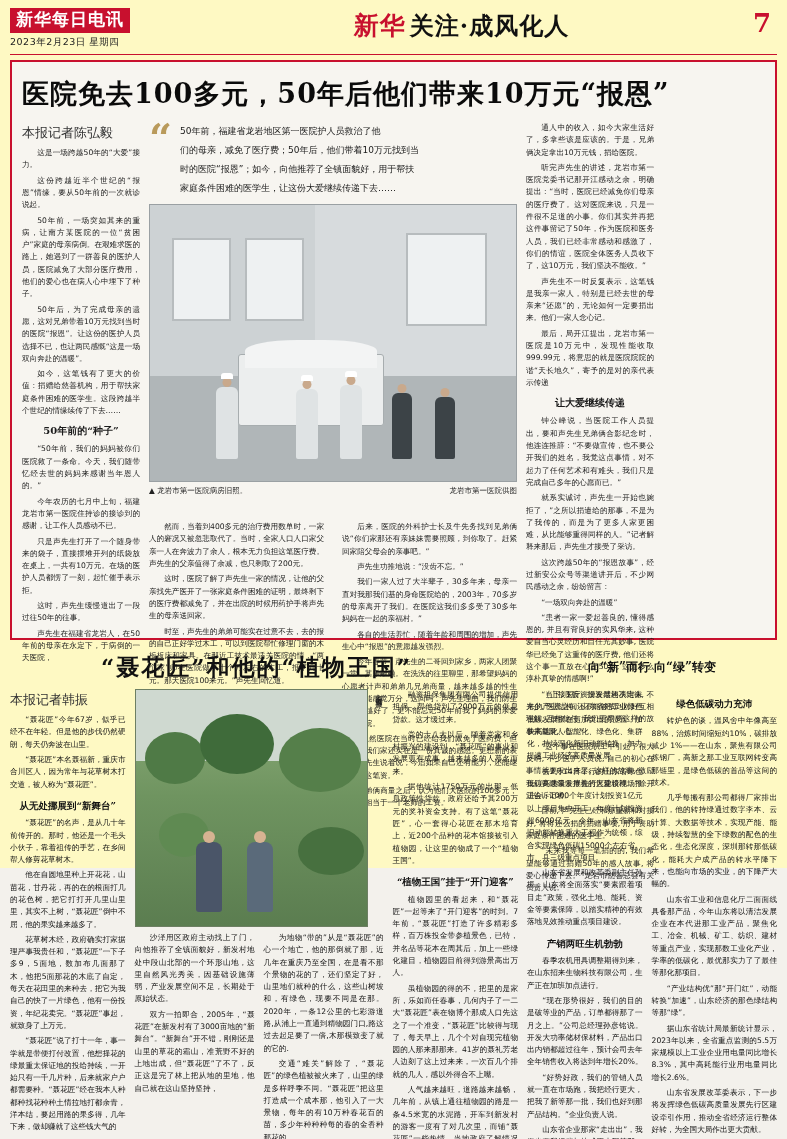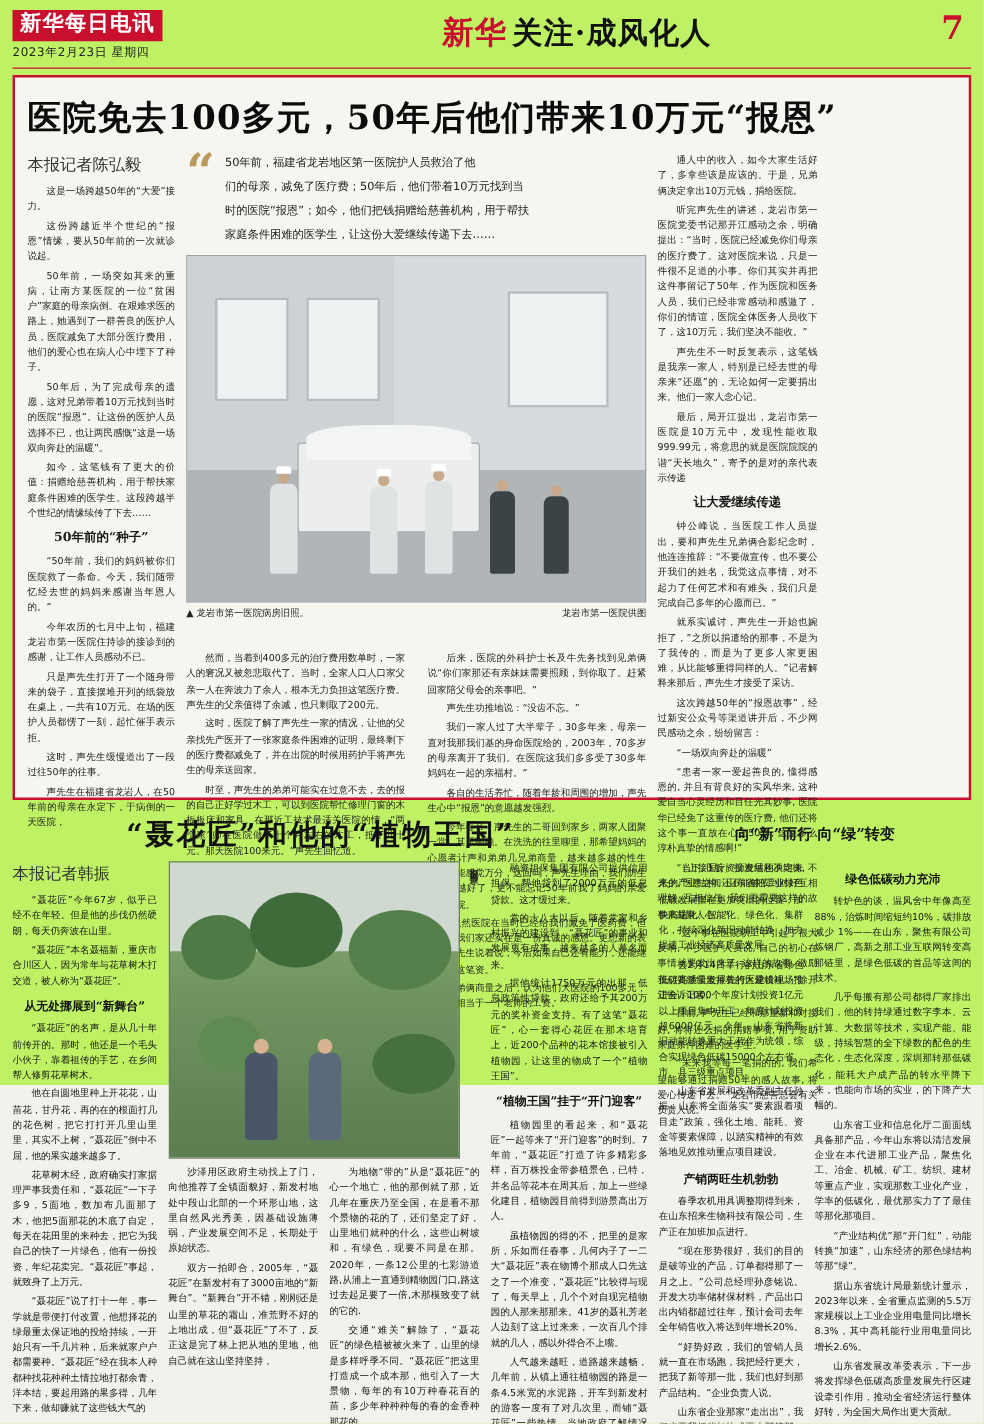--- a/index.html
+++ b/index.html
@@ -4,21 +4,21 @@
 <style>
   * { box-sizing: border-box; }
   html, body { margin:0; padding:0; }
   body {
     width: 787px; height: 1139px;
     background: #f3f1ec;
     font-family: "DejaVu Sans", "Liberation Sans", sans-serif;
     color: #111;
     overflow: hidden;
   }
-  .page { position: relative; width:787px; height:868px; background:#bef264; padding: 8px 10px 6px 10px; }
+  .page { position: relative; width:787px; height:868px; background:#fef9c3; padding: 8px 10px 6px 10px; }
 
   
   .masthead { display:flex; align-items:flex-start; justify-content:space-between; height: 44px; }
   .mh-left { width: 150px; }
   .logo-box {
     background:#c8102e; color:#fff; font-weight:bold; font-size:17px;
     padding:2px 6px 3px 6px; letter-spacing:1px; display:inline-block; line-height:1.15;
     font-family:"DejaVu Serif","Liberation Serif",serif;
   }
   .mh-date { font-size:9.5px; color:#222; margin-top:3px; letter-spacing:0.5px; }
@@ -136,21 +136,21 @@
         <p>这时，声先生缓慢道出了一段过往50年的往事。</p>
         <p>声先生在福建省龙岩人，在50年前的母亲在永定下，于病倒的一天医院，</p>
       </div>
 
       <div class="col colMid">
         <div class="quote-wrap">
           <div class="quote-mark">“</div>
           <div class="quote-text">
             <div>50年前，福建省龙岩地区第一医院护人员救治了他</div>
             <div>们的母亲，减免了医疗费；50年后，他们带着10万元找到当</div>
-            <div>时的医院“报恩”；如今，他们把钱捐赠给慈善机构，用于帮扶</div>
+            <div>时的医院“报恩”；如今，向他推荐了全镇面貌好，用于帮扶</div>
             <div>家庭条件困难的医学生，让这份大爱继续传递下去……</div>
           </div>
         </div>
 
         <div class="photo">
           <div class="scene">
             <div class="wall"></div>
             <div class="wall2"></div>
             <div class="floor"></div>
             <div class="window" style="left:6%;top:12%;width:16%;height:30%;"></div>

